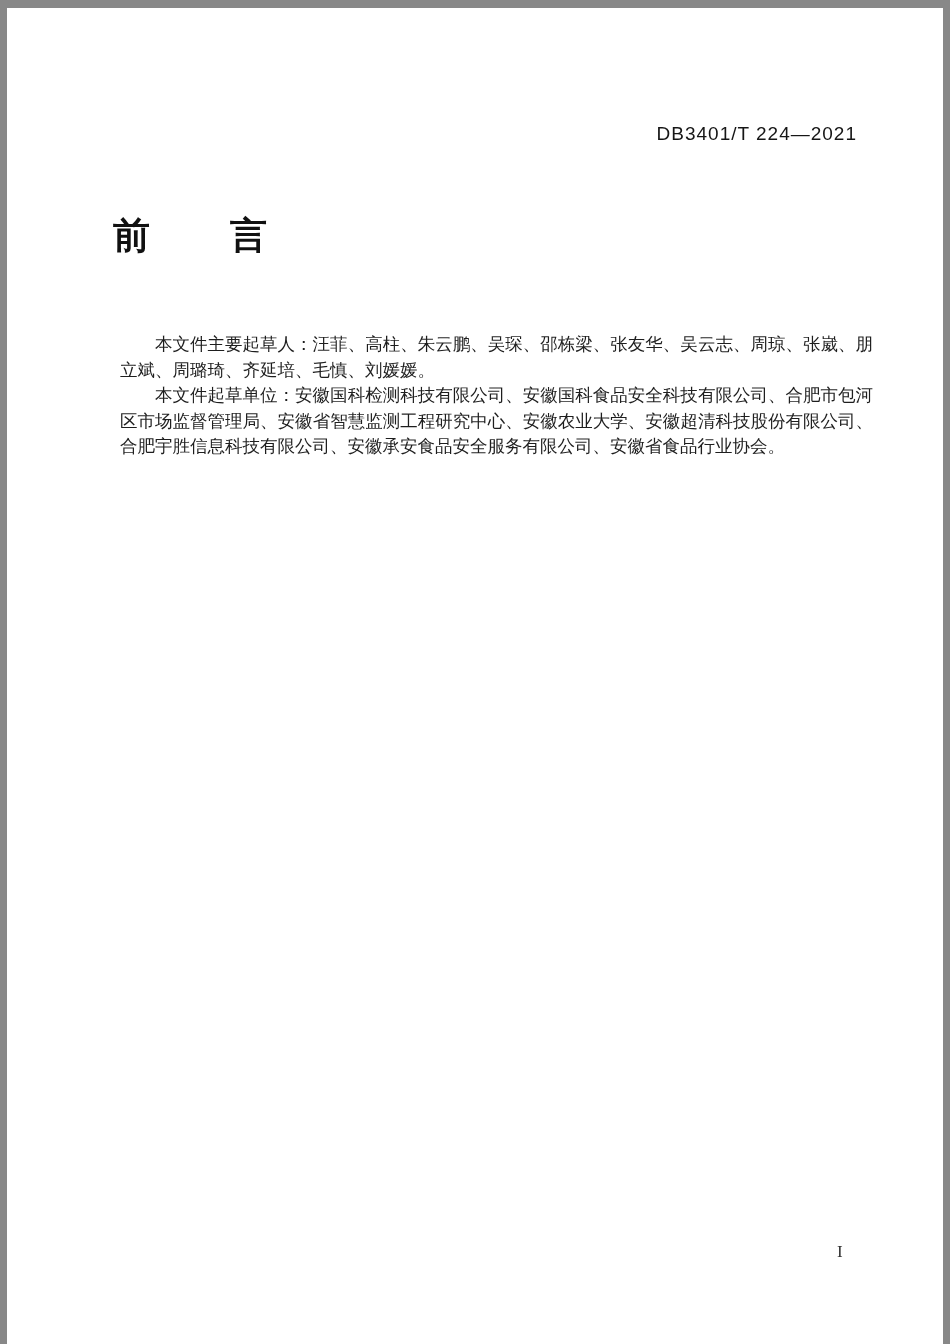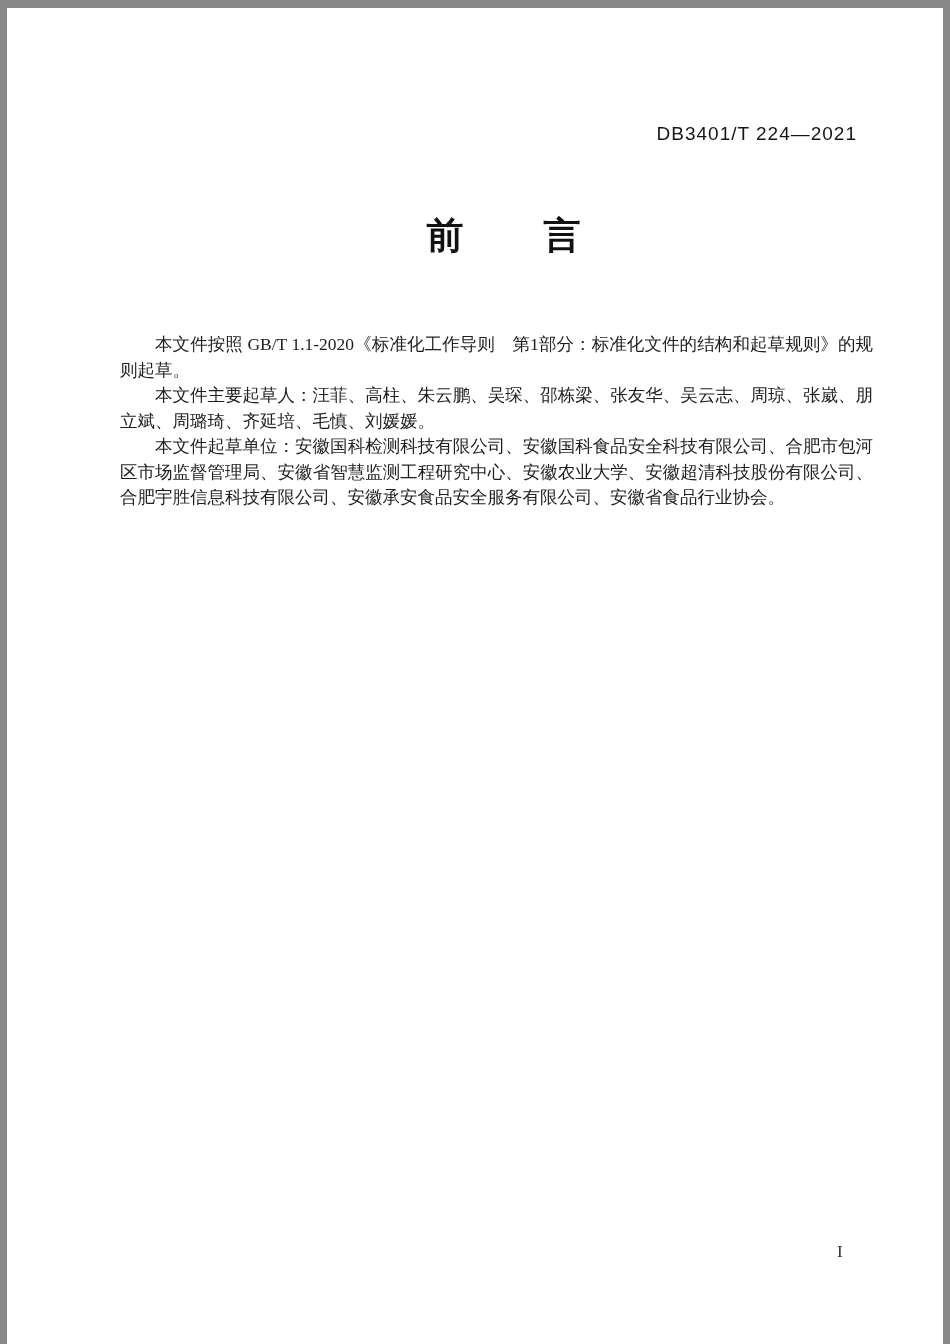--- a/index.html
+++ b/index.html
@@ -20,23 +20,22 @@
     right: 86px;
     font-family: "Liberation Sans", "DejaVu Sans", sans-serif;
     font-size: 19px;
     letter-spacing: 1px;
     color: #161616;
     white-space: nowrap;
   }
   .doc-title {
     position: absolute;
     top: 203px;
-    left: 121px;
+    left: 106px;
     width: 753px;
-    text-align: center;
     font-family: "Liberation Sans", "DejaVu Sans", sans-serif;
     font-weight: bold;
     font-size: 37px;
     color: #111111;
     letter-spacing: 2px;
     white-space: pre;
   }
   .body-text {
     position: absolute;
     top: 324px;
@@ -63,20 +62,19 @@
 </head>
 <body>
 
 <div class="page">
 
   <div class="doc-code">DB3401/T 224—2021</div>
 
   <div class="doc-title">前　　言</div>
 
   <div class="body-text">
-    <p>本文件按照 GB/T 1.1-2020《标准化工作导则　第1部分：标准化文件的结构和起草规则》的规则起草。</p>
     <p>本文件主要起草人：汪菲、高柱、朱云鹏、吴琛、邵栋梁、张友华、吴云志、周琼、张崴、朋立斌、周璐琦、齐延培、毛慎、刘媛媛。</p>
     <p>本文件起草单位：安徽国科检测科技有限公司、安徽国科食品安全科技有限公司、合肥市包河区市场监督管理局、安徽省智慧监测工程研究中心、安徽农业大学、安徽超清科技股份有限公司、合肥宇胜信息科技有限公司、安徽承安食品安全服务有限公司、安徽省食品行业协会。</p>
   </div>
 
   <div class="page-num">I</div>
 
 </div>
 
 </body></html>

